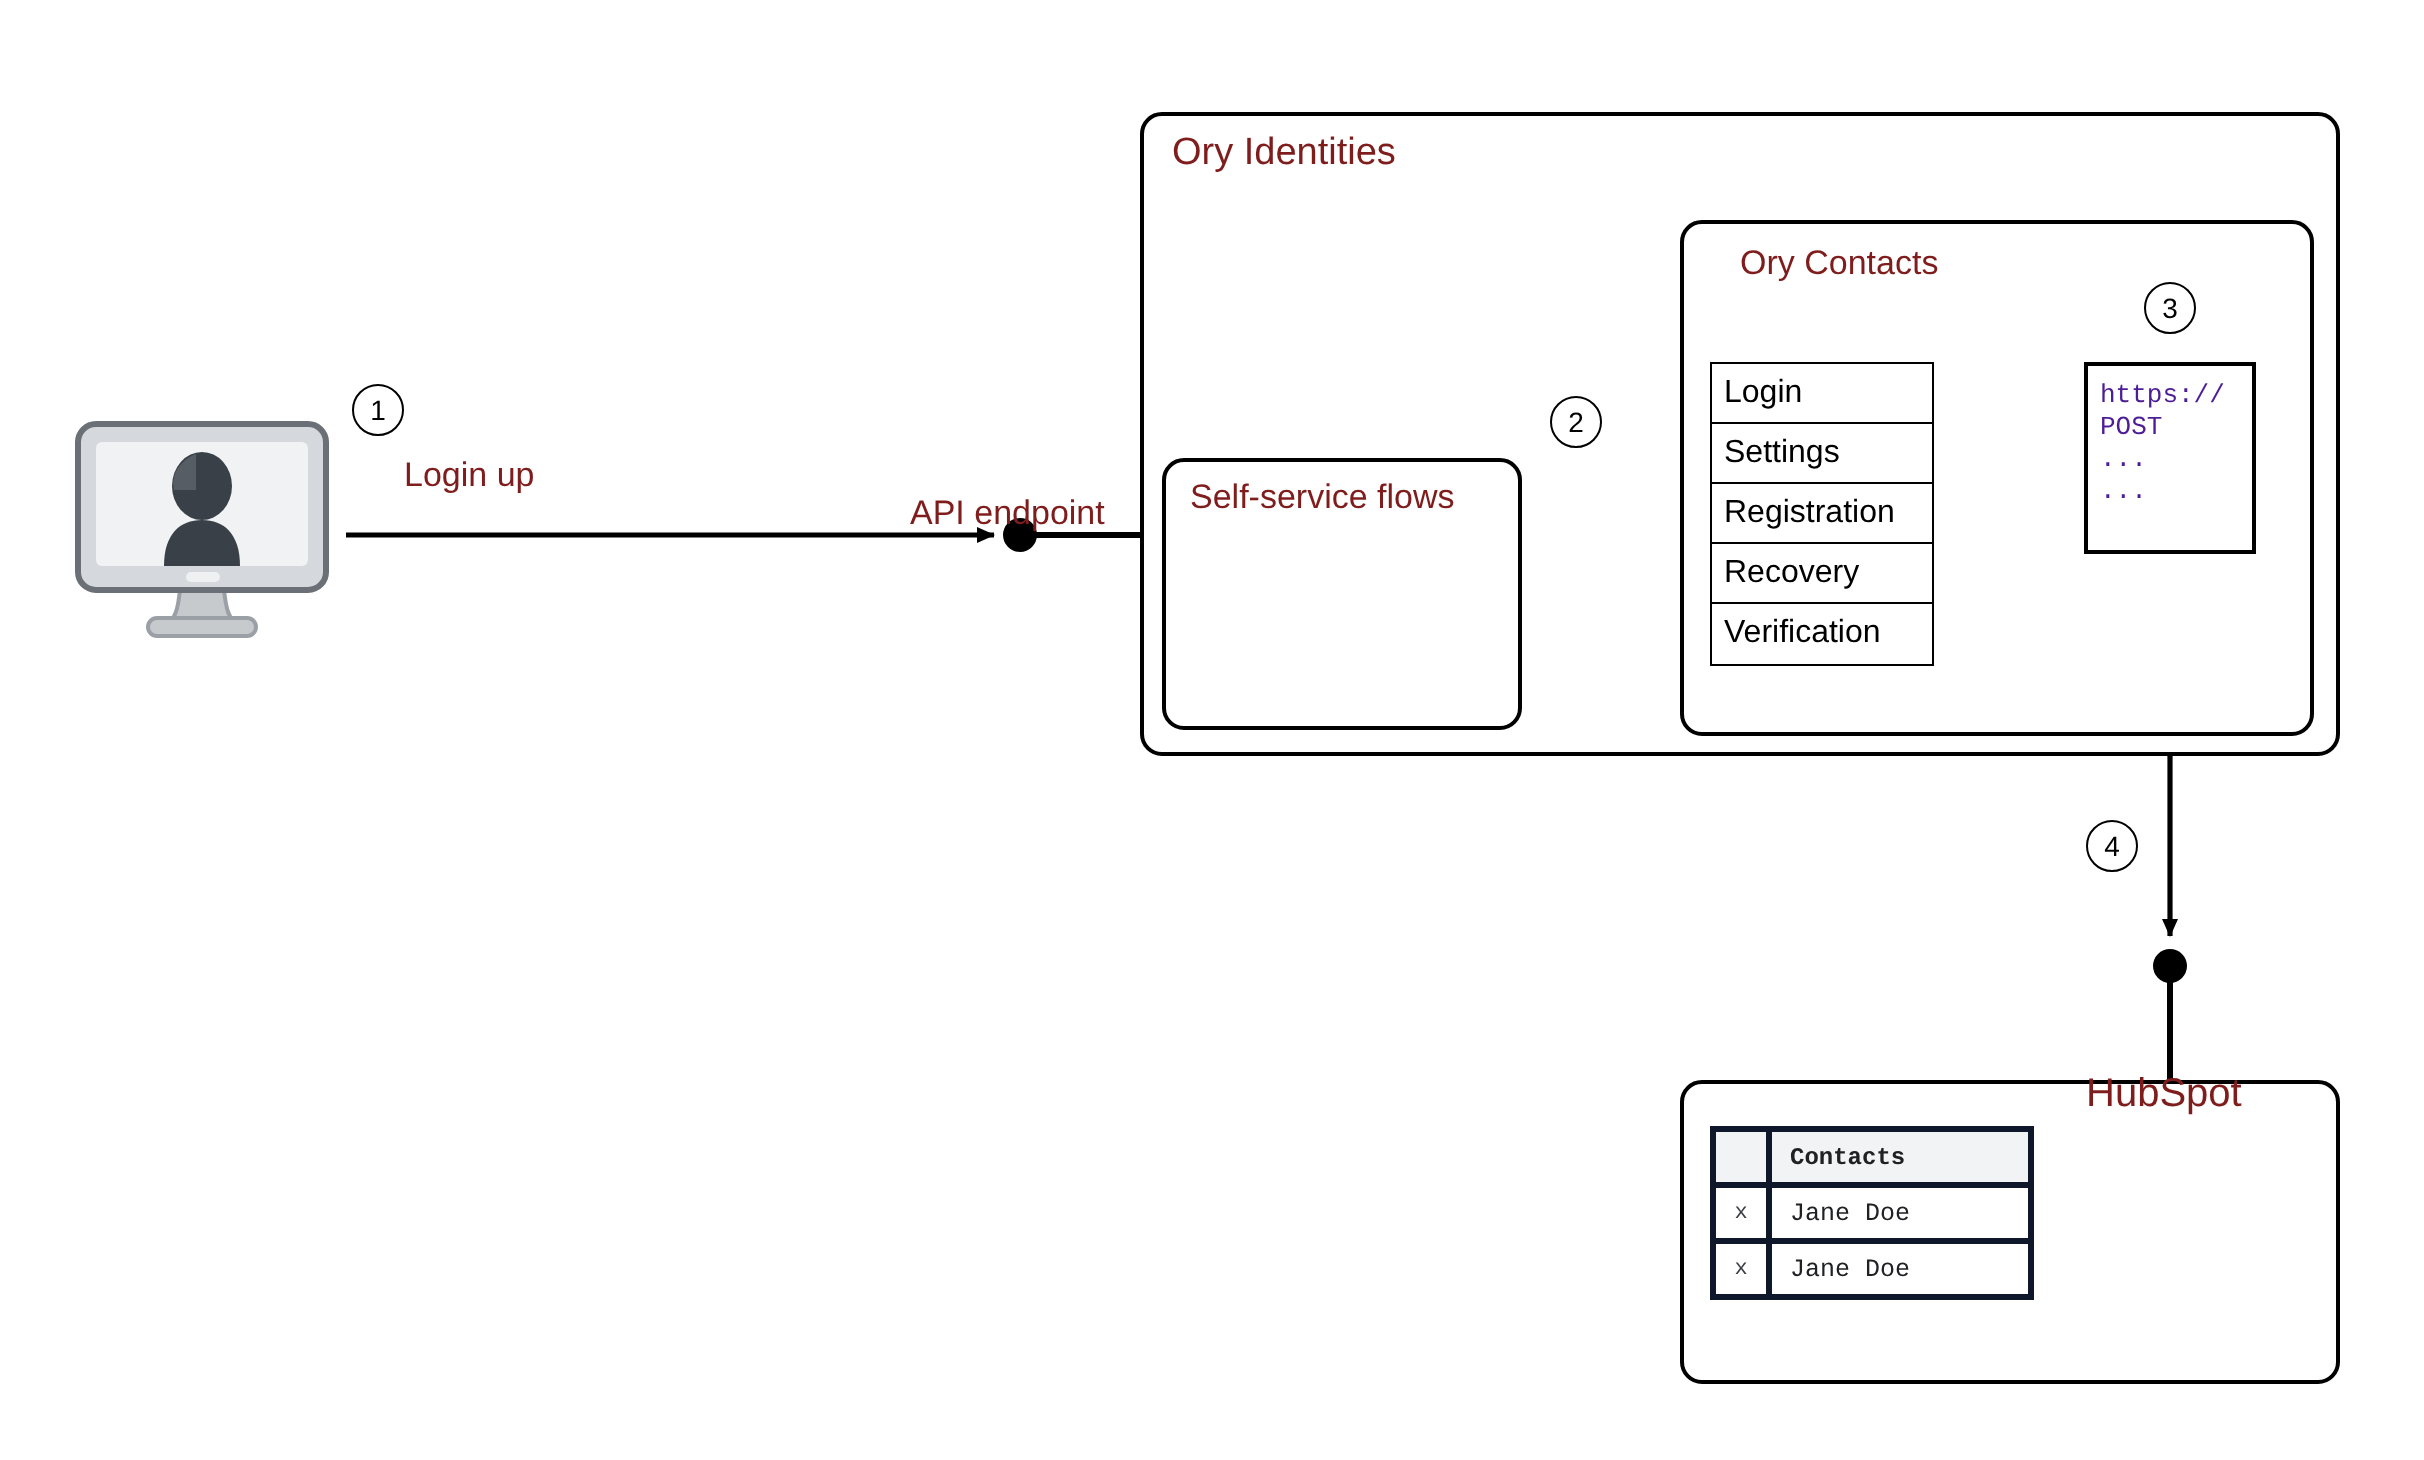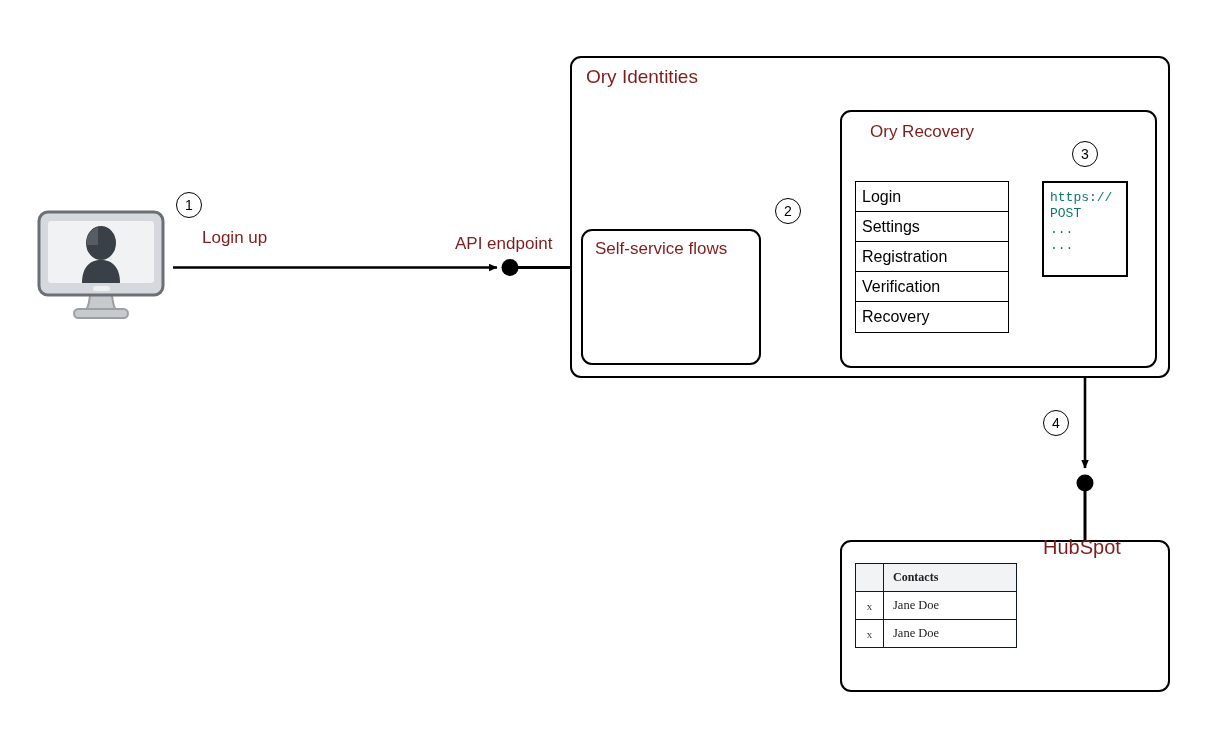--- a/index.html
+++ b/index.html
@@ -63,21 +63,21 @@
   #self-service-flows-label { left: 595px; top: 239px; font-size: 17px; }
 
   #ory-actions { left: 840px; top: 110px; width: 317px; height: 258px; }
   #ory-actions-title { left: 870px; top: 122px; font-size: 17px; }
 
   
   #flow-list {
     position: absolute;
     left: 855px;
     top: 181px;
-    width: 154px;
+    width: 112px;
     border: 1.5px solid #000000;
     box-sizing: border-box;
     background: #ec4899;
   }
   .flow-item {
     height: 30px;
     line-height: 30px;
     padding-left: 6px;
     font-size: 16px;
     color: #000000;
@@ -91,45 +91,45 @@
   #webhook-box {
     left: 1042px; top: 181px; width: 86px; height: 96px;
     border-width: 2.5px;
   }
   #webhook-text {
     position: absolute;
     left: 1050px;
     top: 190px;
     font-size: 13px;
     line-height: 16px;
-    color: #0f766e;
+    color: #4c1d95;
     font-family: "Liberation Mono", monospace;
     white-space: pre;
   }
 
   
   #hubspot-box { left: 840px; top: 540px; width: 330px; height: 152px; }
   #hubspot-label { left: 1043px; top: 536px; font-size: 20px; }
   #crm-path-label { left: 840px; top: 501px; font-size: 15px; letter-spacing: 0.1px; }
 
   #contacts-table {
     position: absolute;
     left: 855px;
     top: 563px;
     width: 162px;
     border-collapse: collapse;
     font-size: 12px;
     background: #ffffff;
   }
   #contacts-table td, #contacts-table th {
-    border: 1px solid #0f172a;
+    border: 3px solid #0f172a;
     height: 28px;
     box-sizing: border-box;
     color: #202124;
-    font-family: Liberation Serif, serif;
+    font-family: Liberation Mono, monospace;
   }
   #contacts-table thead th {
     background: #f1f3f4;
     font-weight: bold;
     text-align: left;
     padding-left: 9px;
     font-size: 12px;
   }
   #contacts-table thead th.corner { width: 28px; padding: 0; }
   #contacts-table tbody td.rowmark {
@@ -139,21 +139,21 @@
     color: #3c4043;
   }
   #contacts-table tbody td.name {
     padding-left: 9px;
     font-size: 12.5px;
     margin-top: 17px;
   }
 
   
   #signup-label { left: 202px; top: 228px; font-size: 17px; }
-  #api-endpoint-label { left: 455px; top: 234px; font-size: 17px; }
+  #api-endpoint-label { left: 455px; top: 247px; font-size: 17px; }
 
   
   .step-circle {
     position: absolute;
     width: 26px;
     height: 26px;
     border: 1.5px solid #000000;
     border-radius: 50%;
     background: #ffffff;
     color: #000000;
@@ -224,28 +224,28 @@
     <path d="M53,25 C56,21 59,19 62,18 L62,36 L51,36 C50,32 51,28 53,25 Z" fill="#6f757c" opacity="0.55"></path>
   </svg>
 
   <div class="box-outer" id="ory-identities"></div>
   <div class="lbl" id="ory-identities-title">Ory Identities</div>
 
   <div class="box-inner" id="self-service-flows"></div>
   <div class="lbl" id="self-service-flows-label">Self-service flows</div>
 
   <div class="box-inner" id="ory-actions"></div>
-  <div class="lbl" id="ory-actions-title">Ory Recovery</div>
+  <div class="lbl" id="ory-actions-title">Ory Contacts</div>
 
   <div id="flow-list">
     <div class="flow-item">Login</div>
     <div class="flow-item">Settings</div>
     <div class="flow-item">Registration</div>
+    <div class="flow-item">Recovery</div>
     <div class="flow-item">Verification</div>
-    <div class="flow-item">Recovery</div>
   </div>
 
   <div class="box-plain" id="webhook-box"></div>
   <div id="webhook-text" class="mono">https://
 POST
 ...
 ...</div>
 
 
   <div class="box-outer" id="hubspot-box"></div>

